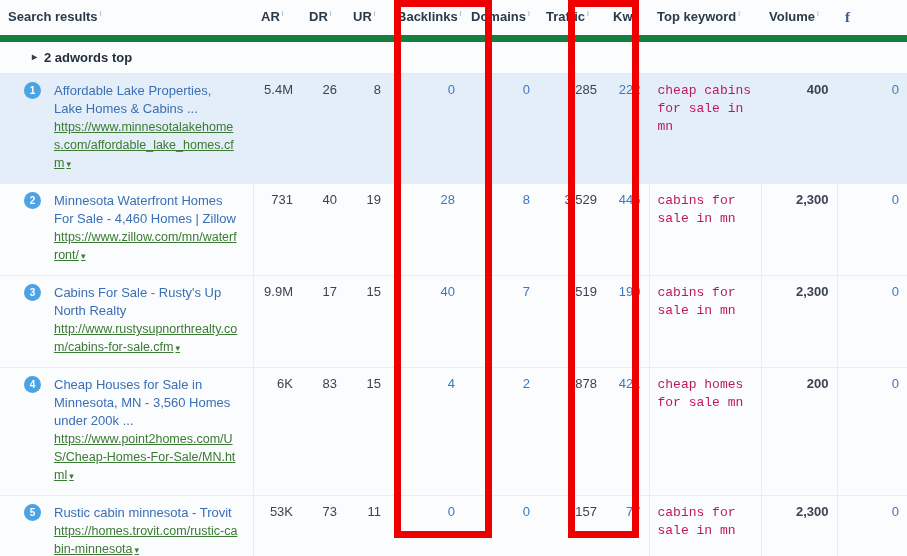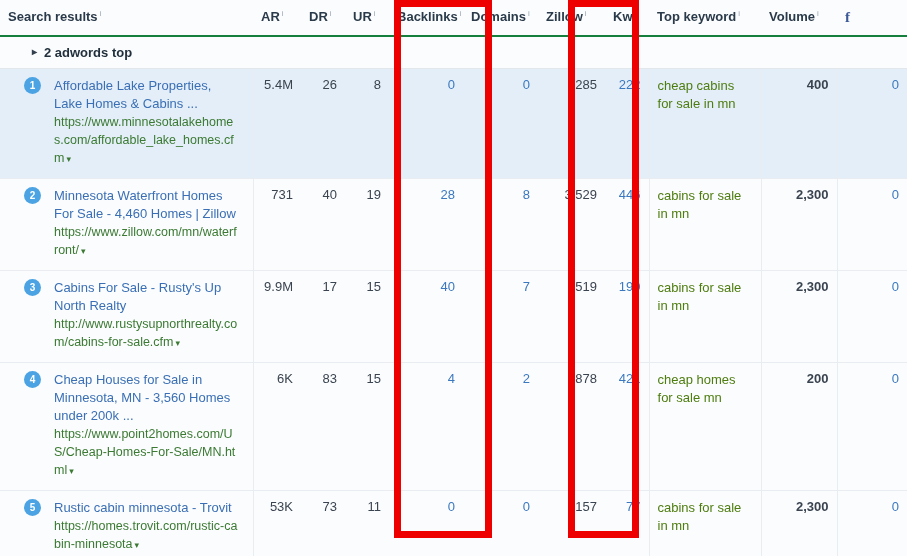--- a/index.html
+++ b/index.html
@@ -22,21 +22,21 @@
     font-size: 13px;
   }
 
   
   thead th {
     background: #fbfcfd;
     color: #2a3a4a;
     font-size: 13px;
     font-weight: bold;
     padding: 9px 8px 9px 8px;
-    border-bottom: 2px solid #15803d;
+    border-bottom: 7px solid #15803d;
     vertical-align: top;
     white-space: nowrap;
   }
   th.num { text-align: left; }
   th.left { text-align: left; }
   .info-i {
     font-size: 8px;
     font-weight: normal;
     color: #9aa7b4;
     vertical-align: super;
@@ -109,36 +109,38 @@
     display: block;
     cursor: pointer;
   }
   .result-url {
     color: #3b7a33;
     font-size: 12.5px;
     line-height: 18px;
     display: block;
     word-break: break-all;
     cursor: pointer;
+    text-decoration: underline;
   }
   .url-caret {
     color: #3b7a33;
     font-size: 9px;
     margin-left: 2px;
   }
 
   td.num { text-align: right; color: #3a4450; margin-top: 8px; }
   td.link-num { text-align: right; color: #3c78c0; cursor: pointer; }
   td.kw-cell {
     border-left: 1px solid #e9edf1;
     border-right: 1px solid #e9edf1;
-    color: #4d7c0f;
+    color: #be185d;
     text-align: left;
     line-height: 18px;
     cursor: pointer;
+    font-family: Liberation Mono, monospace;
   }
   td.vol-cell { text-align: right; color: #3a4450; font-weight: bold; }
   td.fb-cell {
     text-align: right;
     color: #3c78c0;
     border-left: 1px solid #e9edf1;
   }
 
   
   col.c-rank   { width: 46px; }
@@ -195,21 +197,21 @@
       <th class="num">
         <span>UR</span><i class="info-i">i</i>
       </th>
       <th class="num">
         <span>Backlinks</span><i class="info-i">i</i>
       </th>
       <th class="num">
         <span>Domains</span><i class="info-i">i</i>
       </th>
       <th class="num">
-        <span>Zillow</span><i class="info-i">i</i>
+        <span>Traffic</span><i class="info-i">i</i>
       </th>
       <th class="num">
         <span>Kw.</span><i class="info-i">i</i>
       </th>
       <th class="left">
         <span>Top keyword</span><i class="info-i">i</i>
       </th>
       <th class="num">
         <span>Volume</span><i class="info-i">i</i>
       </th>

